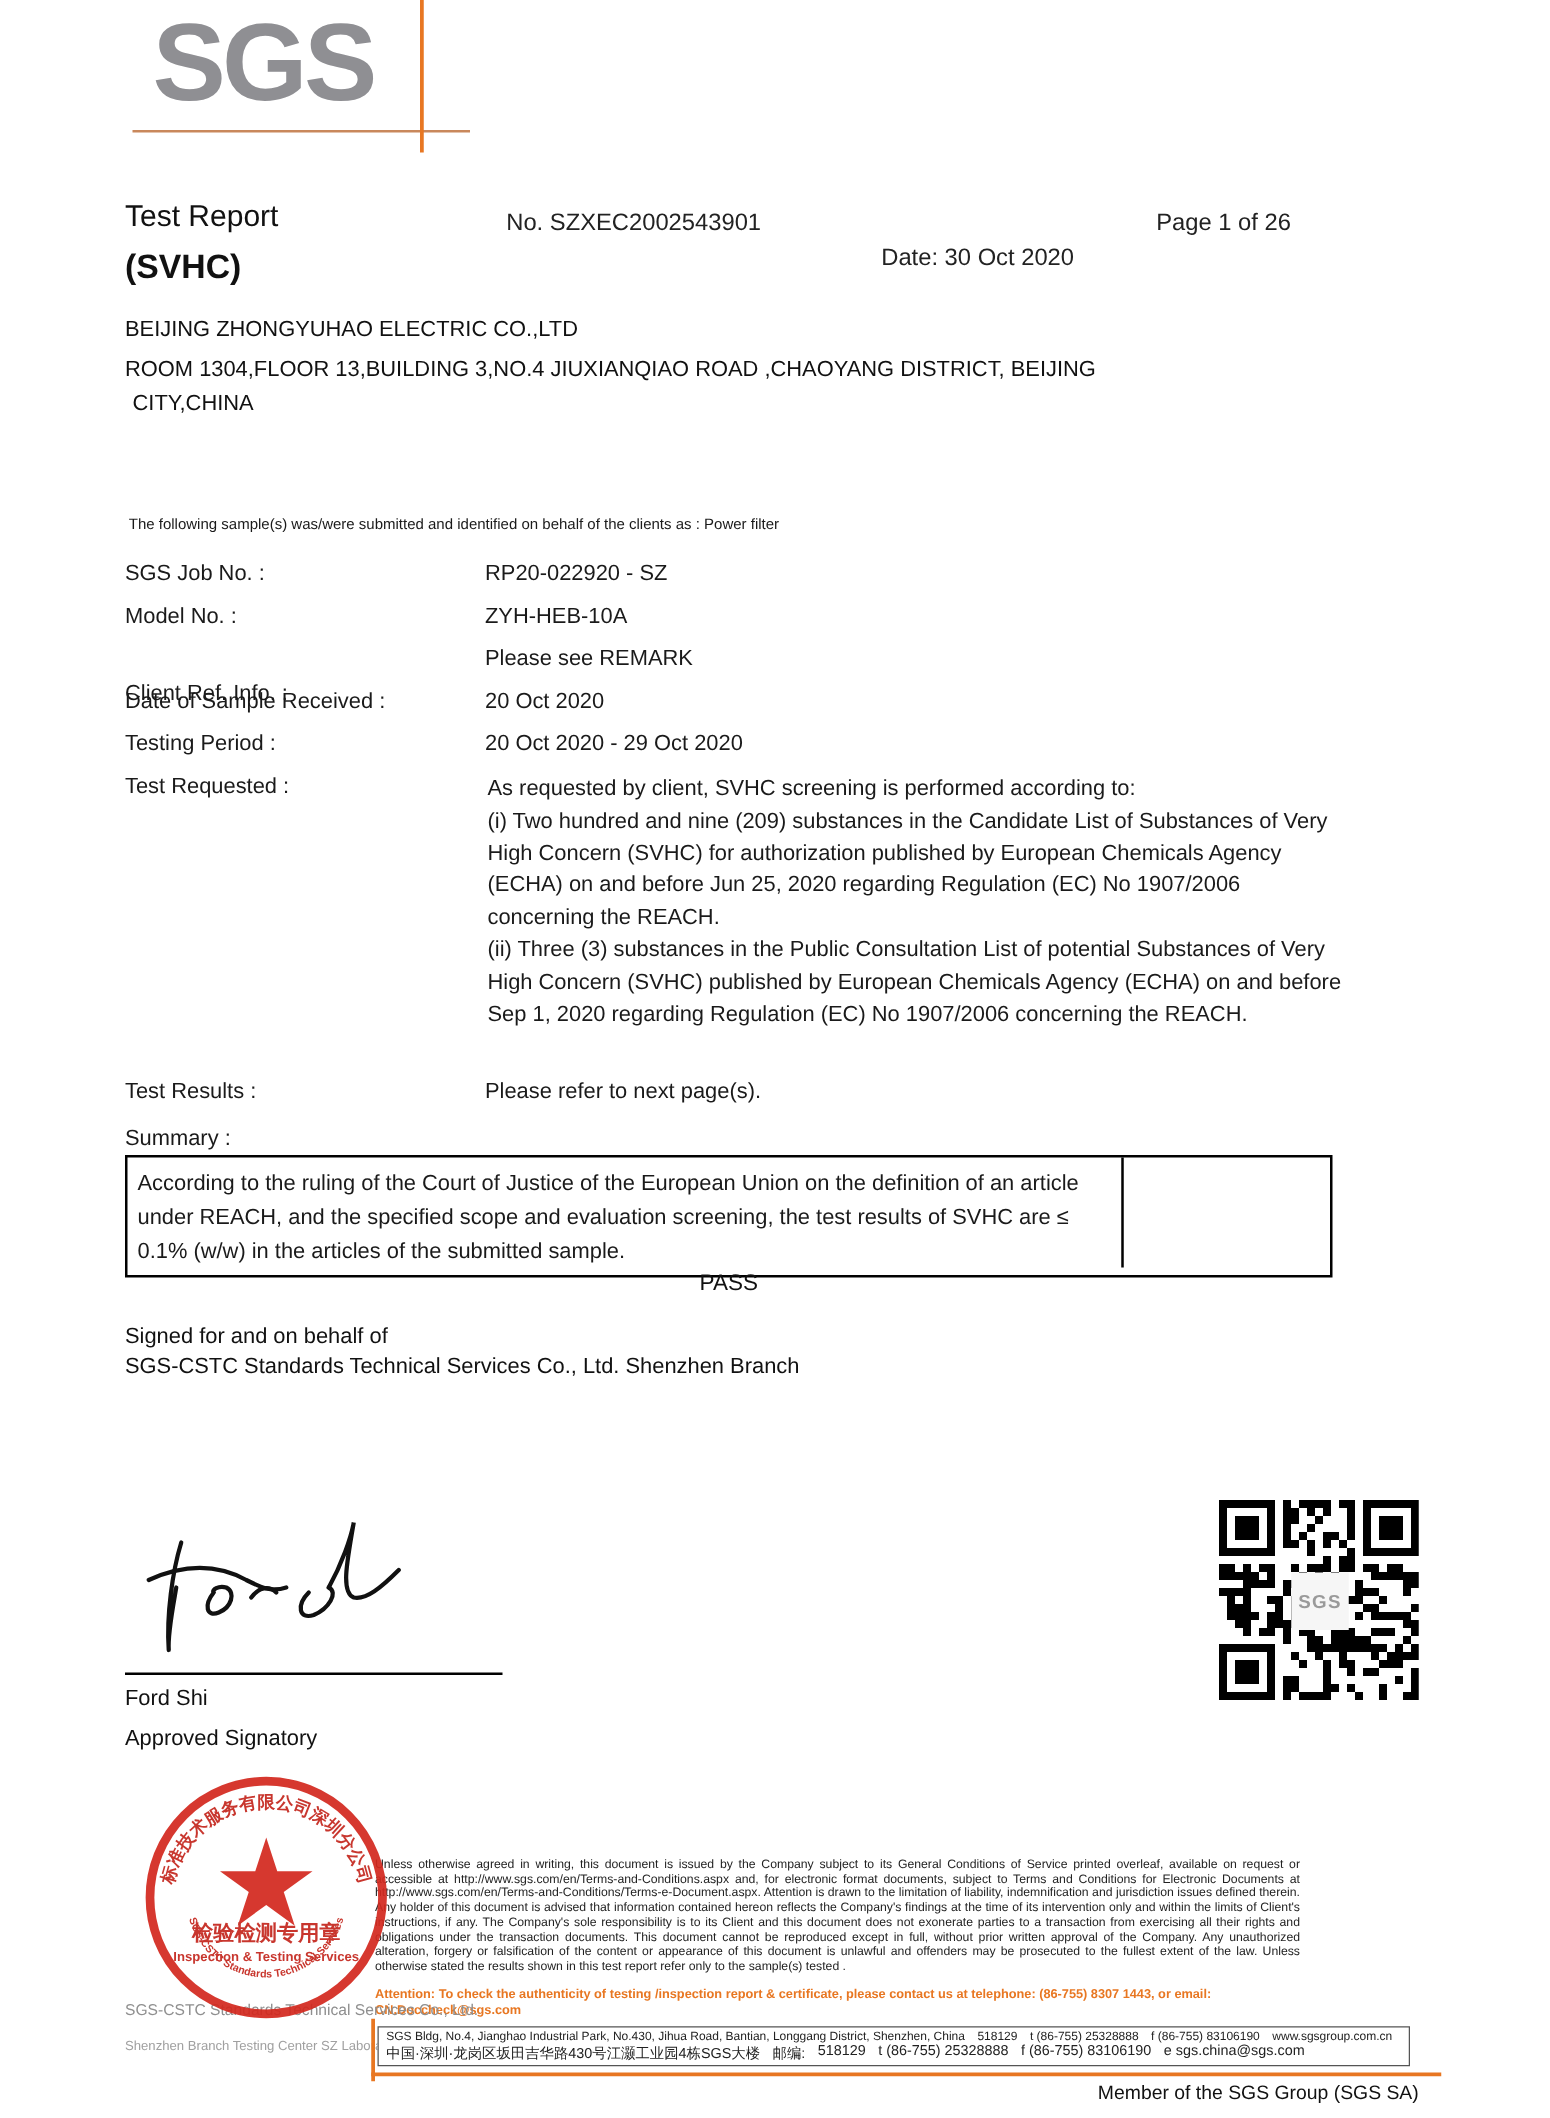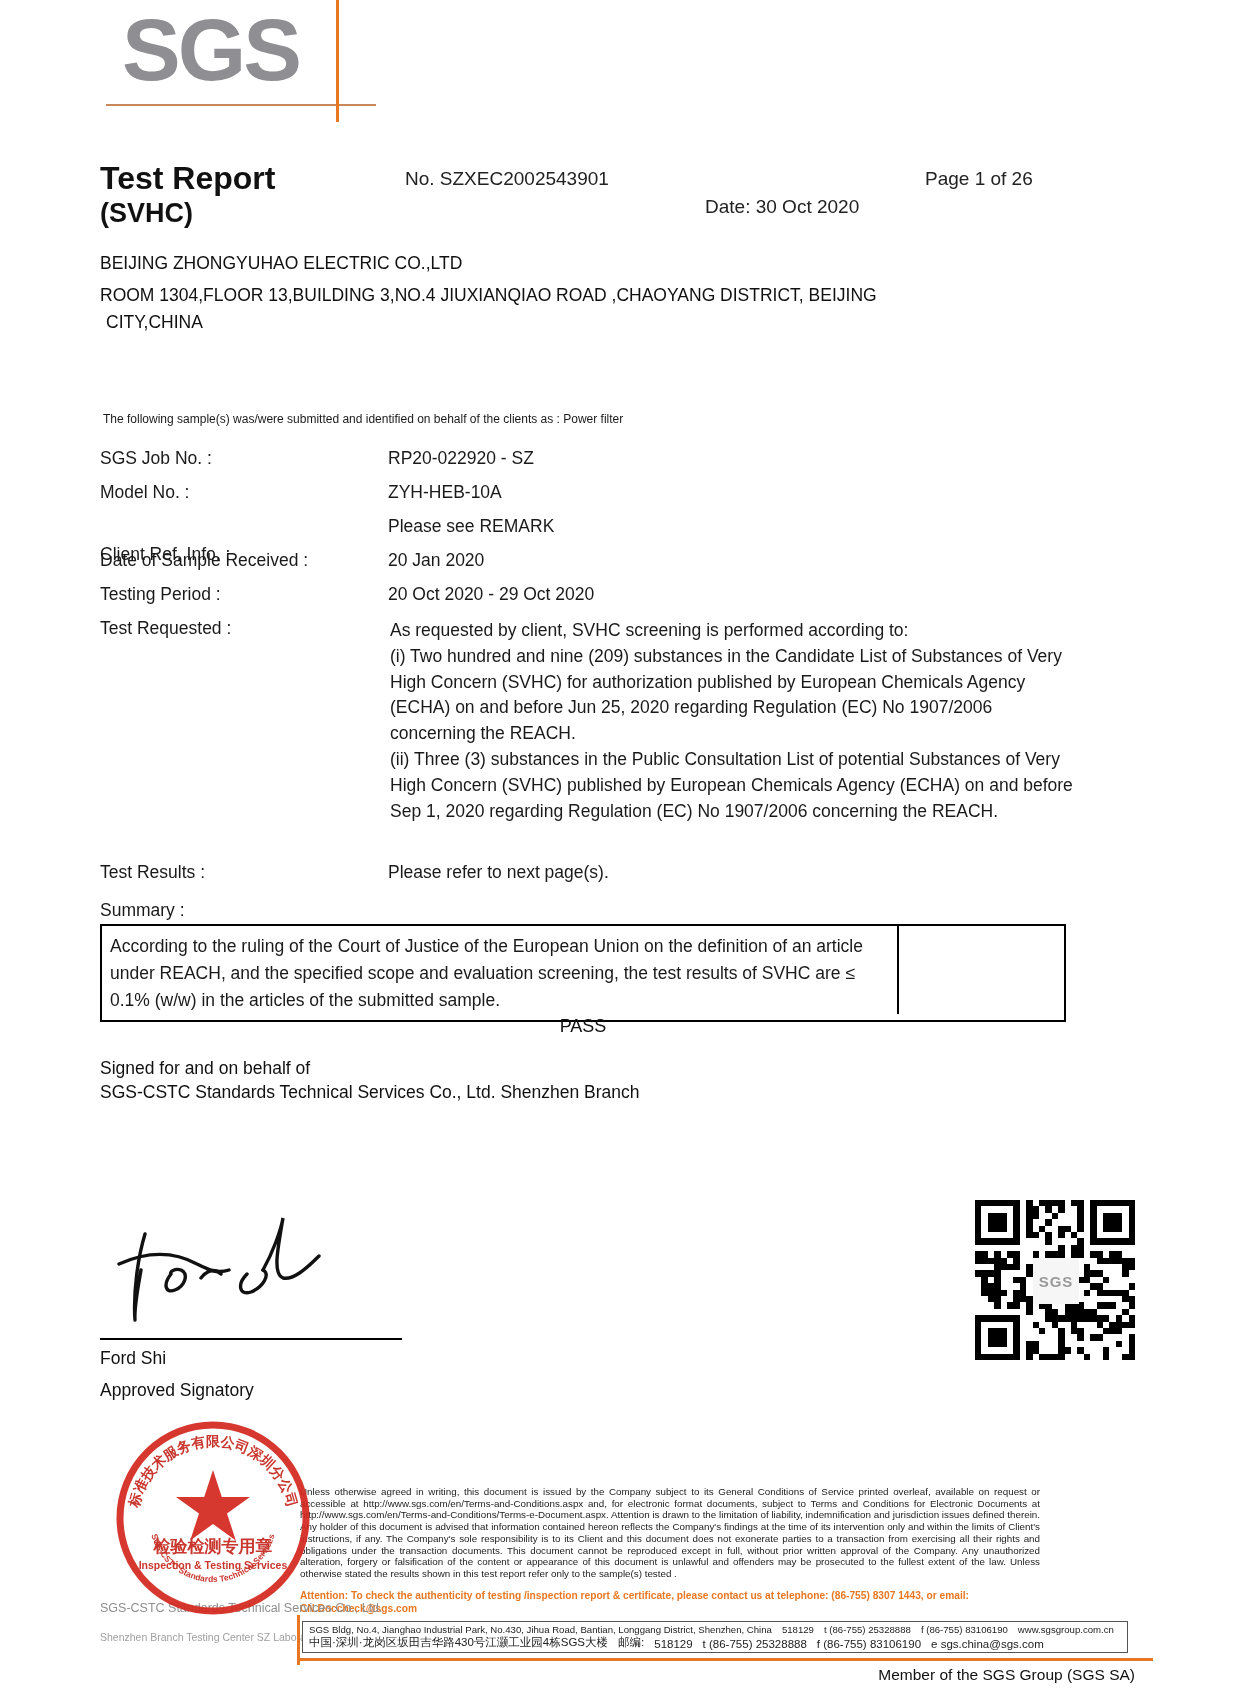--- a/index.html
+++ b/index.html
@@ -5,21 +5,21 @@
   html,body{margin:0;padding:0;background:#ffffff;}
   .page{
     position:relative;width:1240px;height:1694px;background:#fff;
     font-family:"Liberation Sans","DejaVu Sans",sans-serif;color:#1a1a1a;overflow:hidden;
   }
   .abs{position:absolute;}
   
   .logo{left:122px;top:6px;font-size:88px;font-weight:800;color:#8f8f93;letter-spacing:-3px;line-height:1;}
   .logo-underline{left:106px;top:104px;width:270px;height:2px;background:#c9885c;}
   .logo-vrule{left:336px;top:0;width:3px;height:122px;background:#e87722;}
-  .title{left:100px;top:160px;font-size:32px;font-weight:bold;color:#111;}
+  .title{left:100px;top:160px;font-size:24px;font-weight:normal;color:#111;}
   .subtitle{left:100px;top:198px;font-size:27px;font-weight:bold;color:#111;}
   .hmeta{top:168px;font-size:19px;color:#222;}
   .client{left:100px;font-size:17.5px;color:#111;}
   .intro{left:103px;top:412px;font-size:12px;}
   .lbl{left:100px;width:285px;font-size:17.5px;}
   .val{left:388px;font-size:17.5px;}
   .tr-par{left:390px;top:618px;width:690px;font-size:17.5px;}
   .tr-par p{margin:0;line-height:25.8px;}
   
   .sum-table{left:100px;top:924px;width:962px;height:94px;border:2px solid #000;display:flex;flex-direction:column;}
@@ -33,21 +33,21 @@
   .qr-center{position:absolute;left:58px;top:58px;width:46px;height:46px;background:#f6f6f6;
     display:flex;align-items:center;justify-content:center;font-size:15px;font-weight:bold;color:#9a9a9a;letter-spacing:1px;}
   
   .f-company1{left:100px;top:1601px;font-size:12.5px;color:#8f8f8f;white-space:nowrap;z-index:1;}
   .f-company2{left:100px;top:1631px;font-size:10.5px;color:#a0a0a0;white-space:nowrap;z-index:1;}
   .stamp{left:113px;top:1418px;z-index:2;opacity:0.92;}
   .disclaimer{left:300px;top:1486px;width:740px;font-size:9.8px;line-height:11.7px;text-align:justify;color:#222;}
   .attention{left:300px;top:1590px;width:740px;font-size:10.2px;line-height:12.5px;font-weight:bold;color:#e87722;}
   .addr-box{left:302px;top:1621px;width:812px;border:1px solid #555;padding:2px 6px;z-index:3;background:#fff;}
   .addr-accent{left:297px;top:1615px;width:3px;height:50px;background:#e87722;z-index:4;}
-  .addr-row{display:flex;align-items:flex-end;gap:10px;white-space:nowrap;}
+  .addr-row{display:flex;align-items:flex-start;gap:10px;white-space:nowrap;}
   .addr-row.en{font-size:9.6px;color:#222;}
   .addr-row.cn{font-size:11.5px;color:#222;}
   .addr-row span{display:inline-block;}
   .rule-orange{left:297px;top:1658px;width:856px;height:3px;background:#e87722;}
   .member{left:790px;top:1666px;width:345px;text-align:right;font-size:15.5px;color:#111;}
 </style>
 </head>
 <body>
 
 <div class="page">
@@ -68,21 +68,21 @@
 
   <div class="abs intro">The following sample(s) was/were submitted and identified on behalf of the clients as : Power filter</div>
 
   <div class="abs lbl" style="top:448px;">SGS Job No. :</div>
   <div class="abs val" style="top:448px;">RP20-022920 - SZ</div>
   <div class="abs lbl" style="top:482px;">Model No. :</div>
   <div class="abs val" style="top:482px;">ZYH-HEB-10A</div>
   <div class="abs lbl" style="top:544px;">Client Ref. Info. :</div>
   <div class="abs val" style="top:516px;">Please see REMARK</div>
   <div class="abs lbl" style="top:550px;">Date of Sample Received :</div>
-  <div class="abs val" style="top:550px;">20 Jan 2020</div>
+  <div class="abs val" style="top:550px;">20 Oct 2020</div>
   <div class="abs lbl" style="top:584px;">Testing Period :</div>
   <div class="abs val" style="top:584px;">20 Oct 2020 - 29 Oct 2020</div>
 
   <div class="abs lbl" style="top:618px;">Test Requested :</div>
   <div class="abs tr-par">
     <p>As requested by client, SVHC screening is performed according to:</p>
     <p>(i) Two hundred and nine (209) substances in the Candidate List of Substances of Very High Concern (SVHC) for authorization published by European Chemicals Agency (ECHA) on and before Jun 25, 2020 regarding Regulation (EC) No 1907/2006 concerning the REACH.</p>
     <p>(ii) Three (3) substances in the Public Consultation List of potential Substances of Very High Concern (SVHC) published by European Chemicals Agency (ECHA) on and before Sep 1, 2020 regarding Regulation (EC) No 1907/2006 concerning the REACH.</p>
   </div>
 

